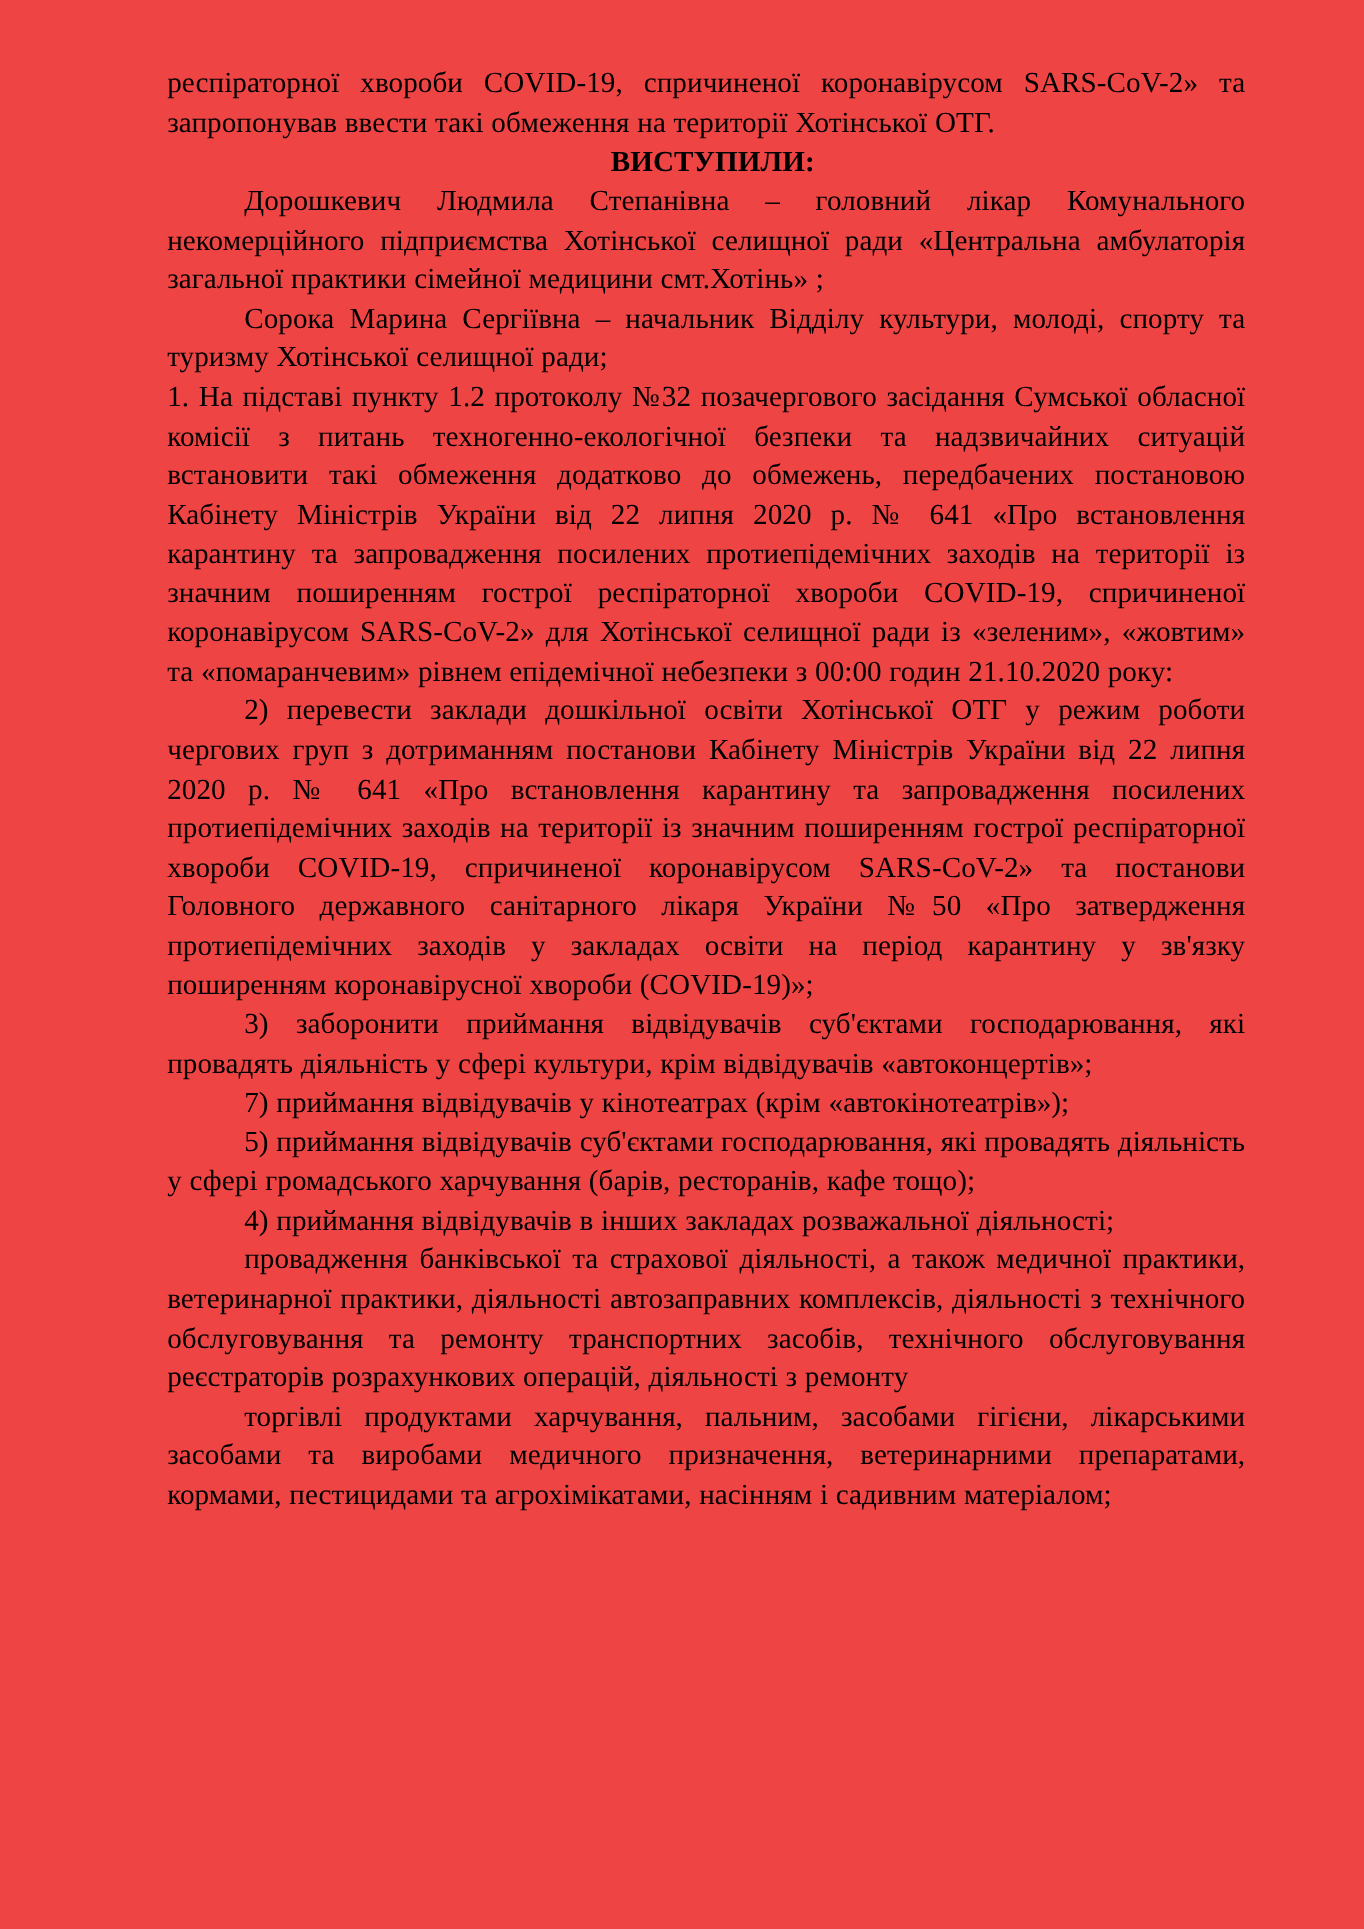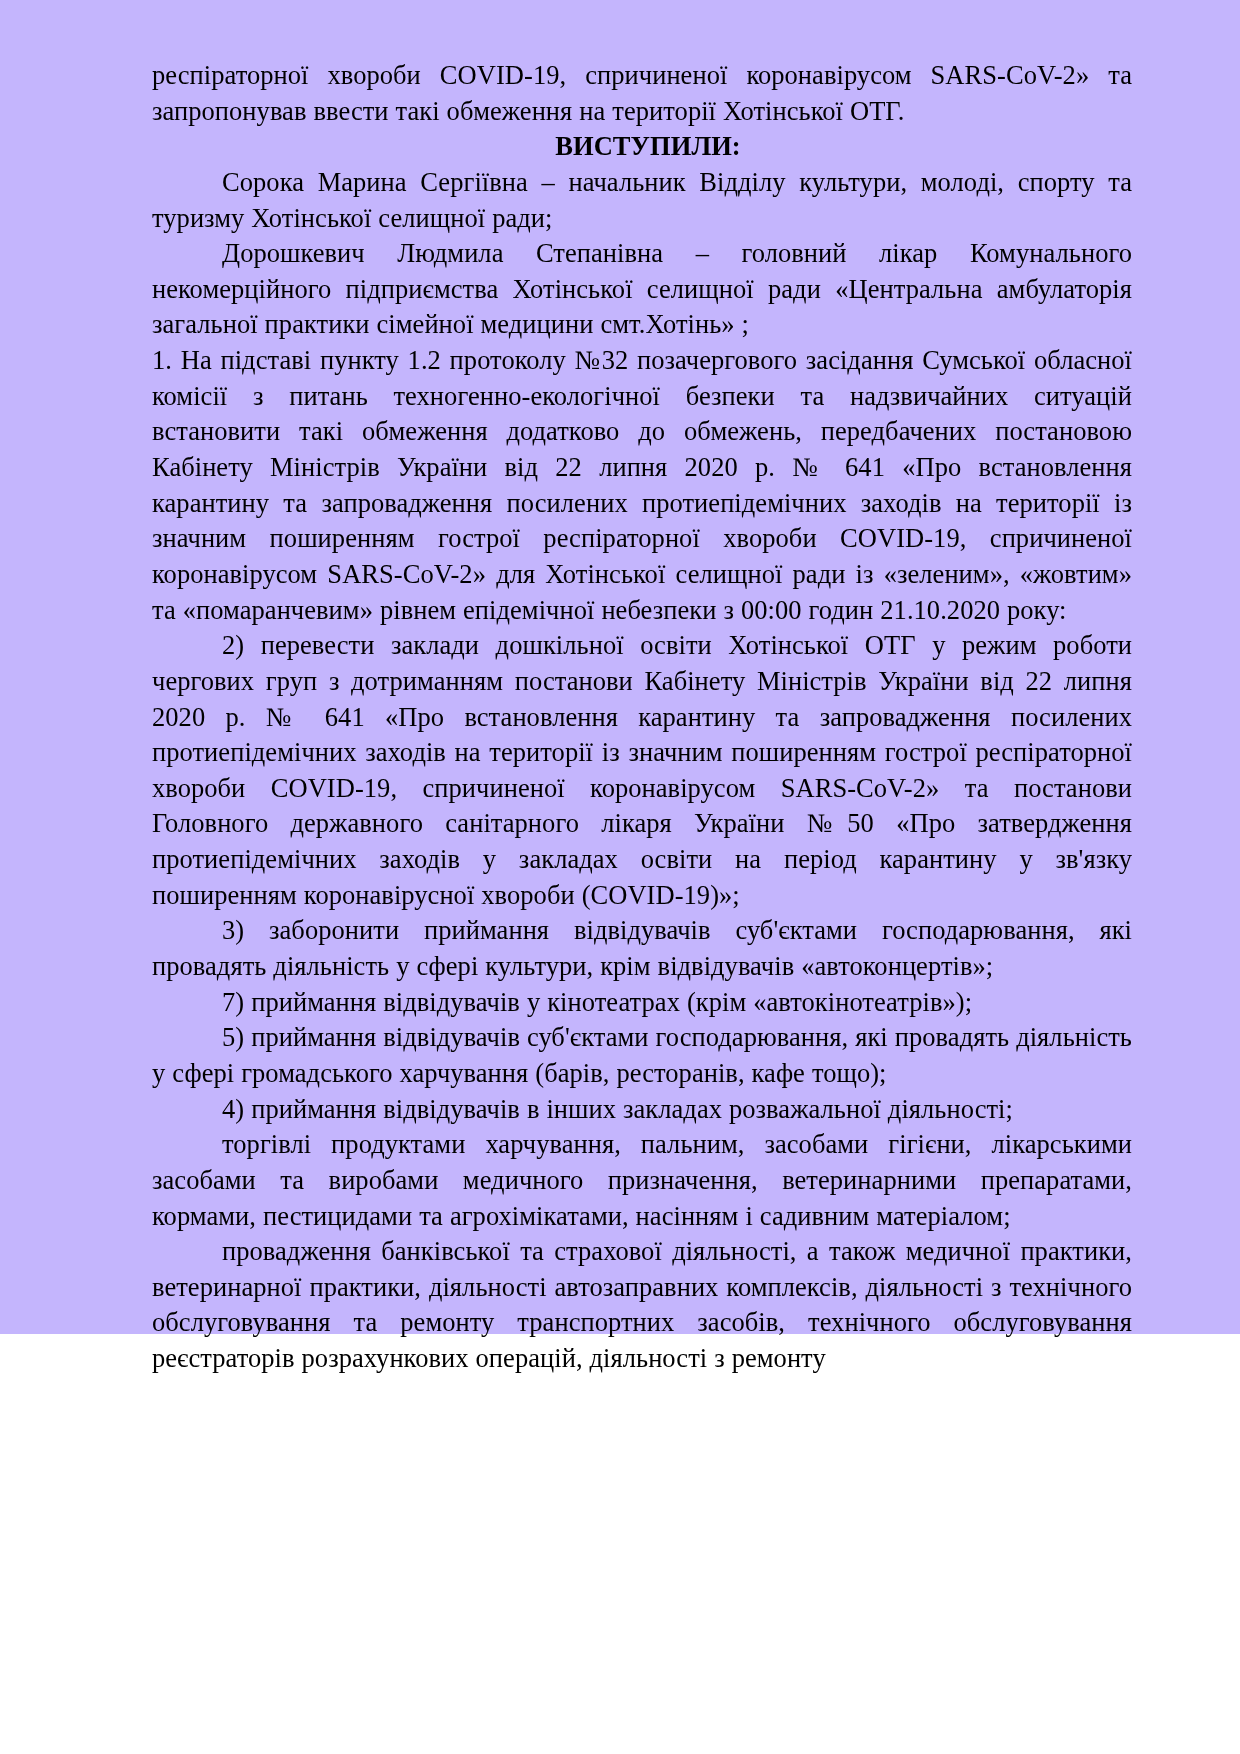--- a/index.html
+++ b/index.html
@@ -10,25 +10,25 @@
   }
   body {
     width: 1240px;
     height: 1754px;
     font-family: "Liberation Serif", "DejaVu Serif", serif;
     color: #000000;
     overflow: hidden;
   }
   .page {
     width: 1240px;
-    height: 1334px;
+    height: 1754px;
     box-sizing: border-box;
     padding: 58px 108px 0 152px;
     position: relative;
-    background: #c4b5fd;
+    background: #ef4444;
   }
   .doc-body {
     font-size: 26.5px;
     line-height: 1.345;
     text-align: justify;
     text-justify: inter-word;
     letter-spacing: 0.05px;
     word-spacing: 0.3px;
   }
   p {
@@ -64,38 +64,38 @@
 </head>
 <body>
 
 <div class="page">
   <div class="doc-body">
 
     <p class="cont">респіраторної хвороби COVID-19, спричиненої коронавірусом SARS-CoV-2» та запропонував ввести такі обмеження на території Хотінської ОТГ.</p>
 
     <p class="heading">ВИСТУПИЛИ:</p>
 
+    <p class="indent">Дорошкевич Людмила Степанівна – головний лікар Комунального некомерційного підприємства Хотінської селищної ради «Центральна амбулаторія загальної практики сімейної медицини смт.Хотінь» ;</p>
+
     <p class="indent">Сорока Марина Сергіївна – начальник Відділу культури, молоді, спорту та туризму Хотінської селищної ради;</p>
-
-    <p class="indent">Дорошкевич Людмила Степанівна – головний лікар Комунального некомерційного підприємства Хотінської селищної ради «Центральна амбулаторія загальної практики сімейної медицини смт.Хотінь» ;</p>
 
 
 
     <p class="flush last-line-left">1. На підставі пункту 1.2 протоколу №32 позачергового засідання Сумської обласної комісії з питань техногенно-екологічної безпеки та надзвичайних ситуацій встановити такі обмеження додатково до обмежень, передбачених постановою Кабінету Міністрів України від 22 липня 2020 р. № 641 «Про встановлення карантину та запровадження посилених протиепідемічних заходів на території із значним поширенням гострої респіраторної хвороби COVID-19, спричиненої коронавірусом SARS-CoV-2» для Хотінської селищної ради із «зеленим», «жовтим» та «помаранчевим» рівнем епідемічної небезпеки з 00:00 годин 21.10.2020 року:</p>
 
 
     <p class="indent last-line-left">2) перевести заклади дошкільної освіти Хотінської ОТГ у режим роботи чергових груп з дотриманням постанови Кабінету Міністрів України від 22 липня 2020 р. № 641 «Про встановлення карантину та запровадження посилених протиепідемічних заходів на території із значним поширенням гострої респіраторної хвороби COVID-19, спричиненої коронавірусом SARS-CoV-2» та постанови Головного державного санітарного лікаря України №50 «Про затвердження протиепідемічних заходів у закладах освіти на період карантину у зв'язку поширенням коронавірусної хвороби (COVID-19)»;</p>
 
     <p class="indent last-line-left">3) заборонити приймання відвідувачів суб'єктами господарювання, які провадять діяльність у сфері культури, крім відвідувачів «автоконцертів»;</p>
 
     <p class="indent last-line-left">7) приймання відвідувачів у кінотеатрах (крім «автокінотеатрів»);</p>
 
     <p class="indent last-line-left">5) приймання відвідувачів суб'єктами господарювання, які провадять діяльність у сфері громадського харчування (барів, ресторанів, кафе тощо);</p>
 
     <p class="indent last-line-left">4) приймання відвідувачів в інших закладах розважальної діяльності;</p>
 
 
+    <p class="indent">провадження банківської та страхової діяльності, а також медичної практики, ветеринарної практики, діяльності автозаправних комплексів, діяльності з технічного обслуговування та ремонту транспортних засобів, технічного обслуговування реєстраторів розрахункових операцій, діяльності з ремонту</p>
+
     <p class="indent last-line-left">торгівлі продуктами харчування, пальним, засобами гігієни, лікарськими засобами та виробами медичного призначення, ветеринарними препаратами, кормами, пестицидами та агрохімікатами, насінням і садивним матеріалом;</p>
-
-    <p class="indent">провадження банківської та страхової діяльності, а також медичної практики, ветеринарної практики, діяльності автозаправних комплексів, діяльності з технічного обслуговування та ремонту транспортних засобів, технічного обслуговування реєстраторів розрахункових операцій, діяльності з ремонту</p>
 
   </div>
 </div>
 
 </body></html>

